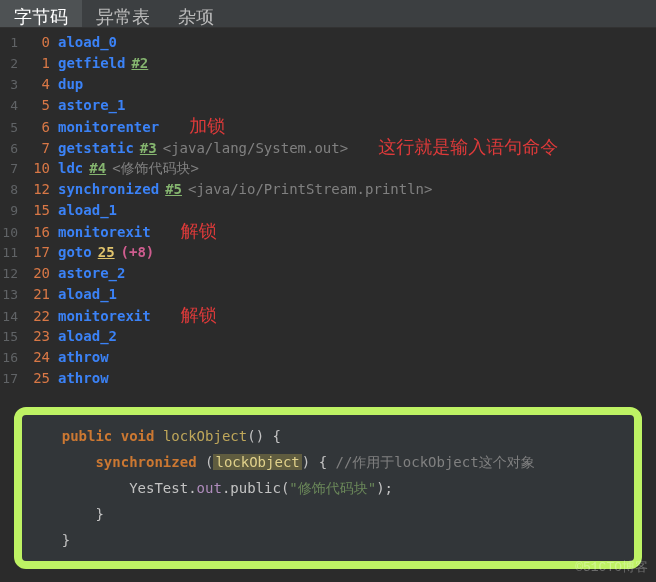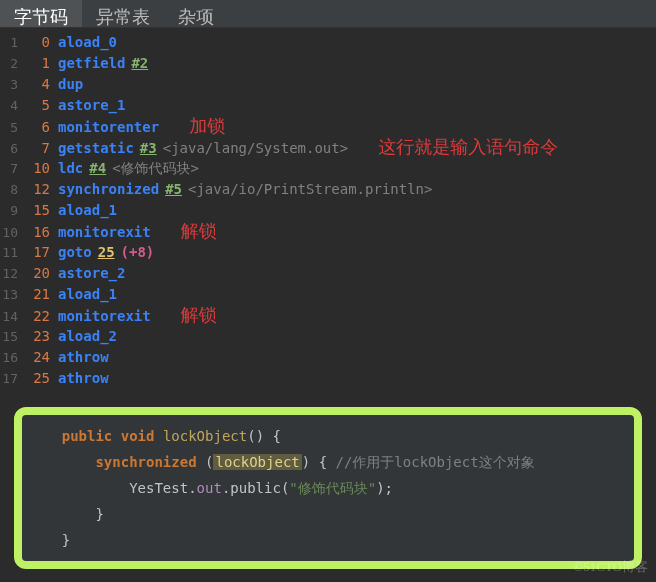--- a/index.html
+++ b/index.html
@@ -102,21 +102,21 @@
     .comment { color: #808080; }
     .field { color: #b08dbd; }
     .str { color: #6a8759; }
     .pln { color: #c3c3c3; }
     .watermark {
       position: absolute;
       right: 8px;
       bottom: 6px;
       color: rgba(255,255,255,0.3);
       font-size: 13px;
-      font-family: Liberation Serif, serif;
+      font-family: Liberation Mono, monospace;
     }
   </style>
 </head>
 <body>
 
 <div class="tabs">
   <div class="tab active">字节码</div>
   <div class="tab">异常表</div>
   <div class="tab">杂项</div>
 </div>

